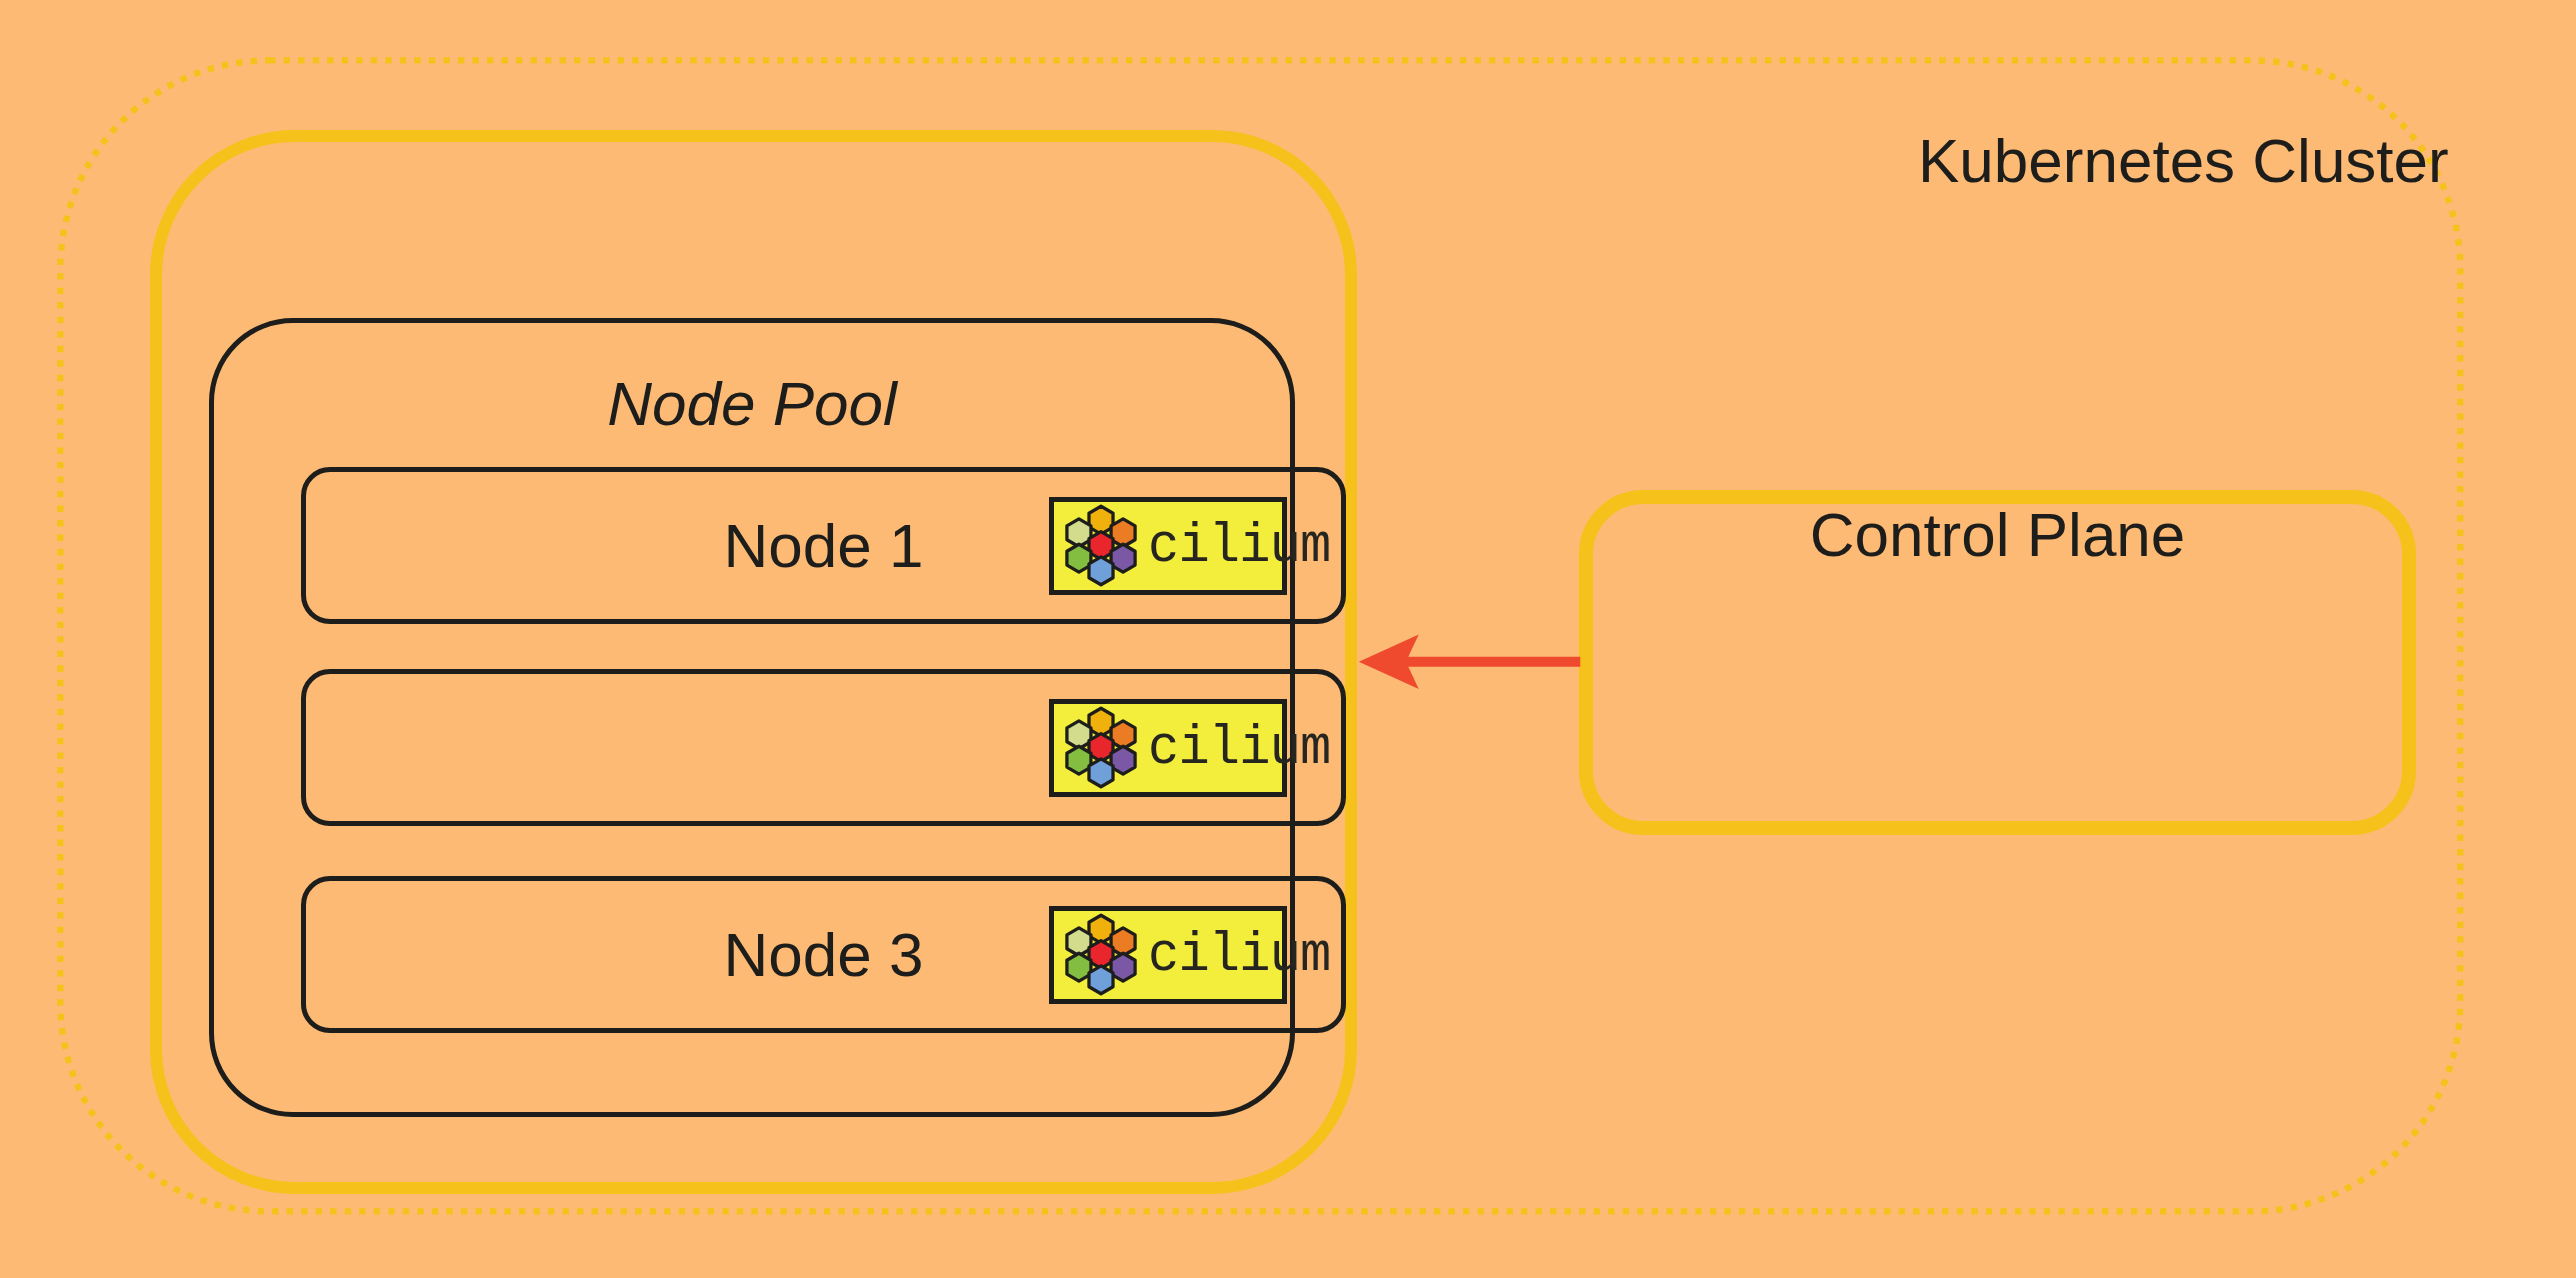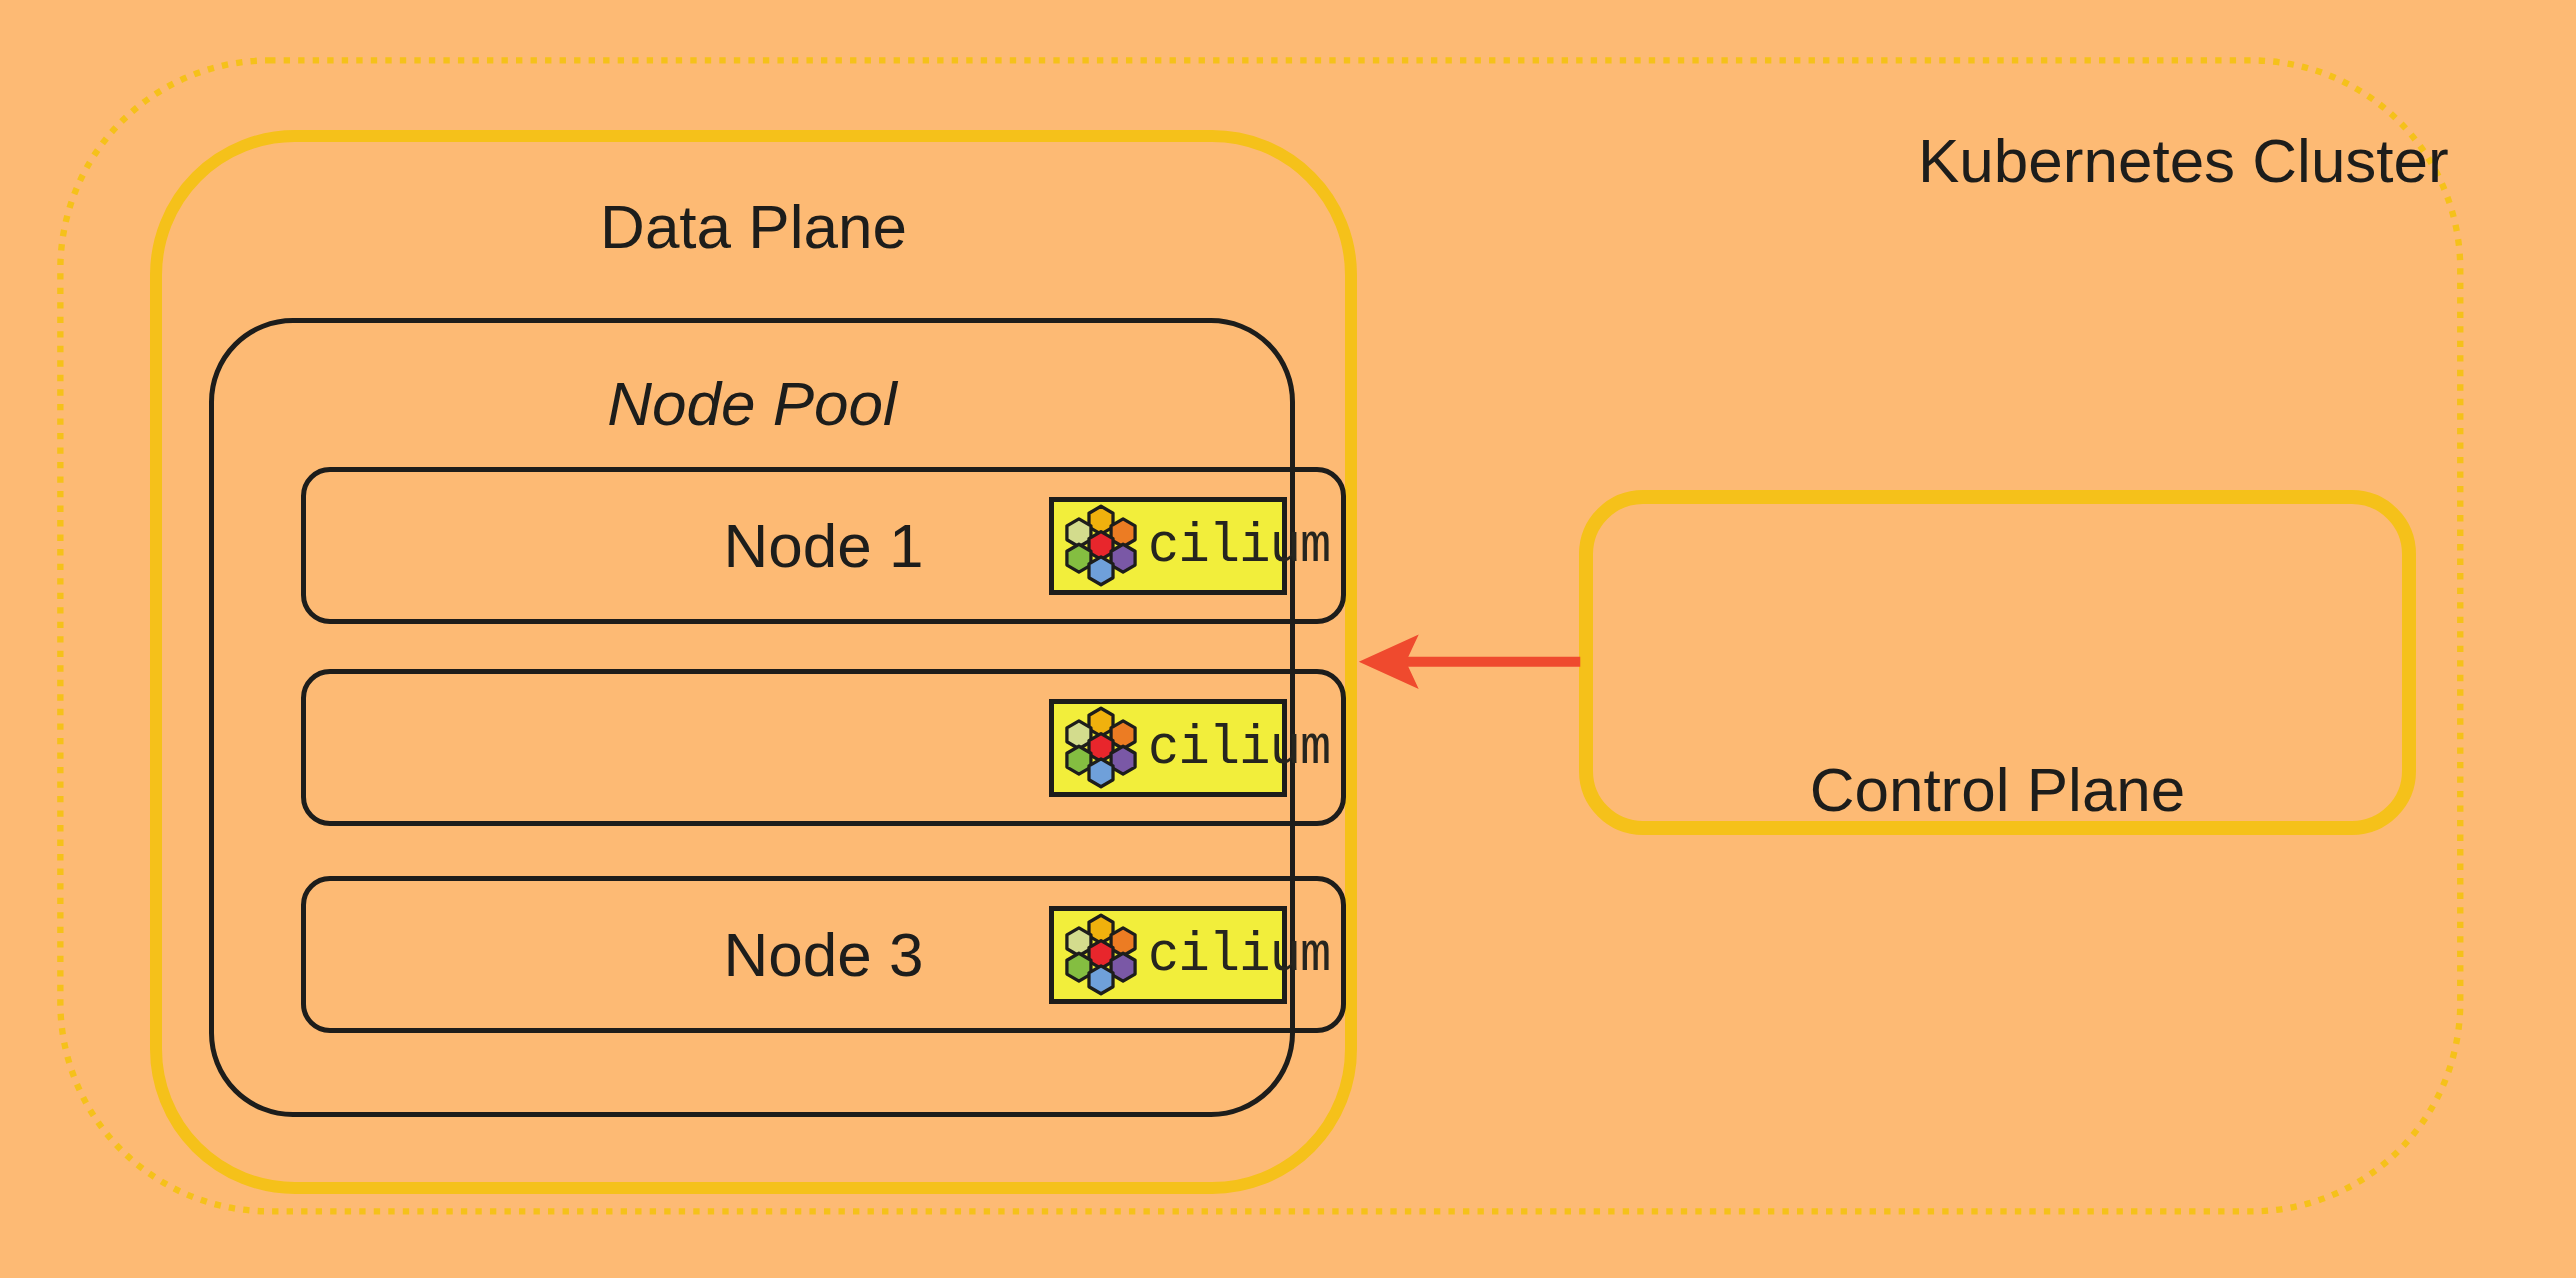--- a/index.html
+++ b/index.html
@@ -28,21 +28,21 @@
 
   .cilium-badge{position:absolute;right:54px;top:50%;transform:translateY(-50%);
     width:238px;height:98px;background:#F2EE3B;border:5.4px solid #1d1d1b;box-sizing:border-box;
     display:flex;align-items:center;font-family:Liberation Mono, monospace;}
   .cilium-badge svg.honeycomb{width:76px;height:85px;margin-left:9px;flex:0 0 auto;}
   .cilium-word{font-size:56px;line-height:1;margin-left:9px;color:#26251f;
     letter-spacing:-0.9px;transform:scaleX(.93);transform-origin:left center;}
 
   .control-plane{left:1579px;top:490px;width:837px;height:345px;
     border:14.5px solid #F5C11A;border-radius:64px;box-sizing:border-box;
-    display:flex;align-items:flex-end;justify-content:center;}
+    display:flex;align-items:flex-start;justify-content:center;}
 
   .hidden-defs{position:absolute;width:0;height:0;overflow:hidden;}
 </style>
 </head>
 <body>
 
 <svg class="hidden-defs" aria-hidden="true">
   <defs>
     <symbol id="cilium-honeycomb" viewBox="-46 -52 92 104">
       <g stroke="#1d1d1b" stroke-width="4" stroke-linejoin="round">
@@ -60,21 +60,20 @@
 
 <div class="canvas">
 
   <svg class="layer" viewBox="0 0 2838 1409" width="2576" height="1279">
     <rect x="66.5" y="66.5" width="2644" height="1268" rx="230" ry="230" fill="none" stroke="#F5C11A" stroke-width="7" stroke-dasharray="7 9"></rect>
   </svg>
 
   <div class="abs label kc-label">Kubernetes Cluster</div>
 
   <div class="abs data-plane"></div>
-  <div class="abs label dp-label">Data Plane</div>
 
   <div class="abs node-pool"></div>
   <div class="abs label np-label">Node Pool</div>
 
   <div class="abs node-row row-1">
     <div class="label node-label">Node 1</div>
     <div class="cilium-badge">
       <svg class="honeycomb" viewBox="0 0 84 94" width="76" height="85">
         <use href="#cilium-honeycomb"></use>
       </svg>

